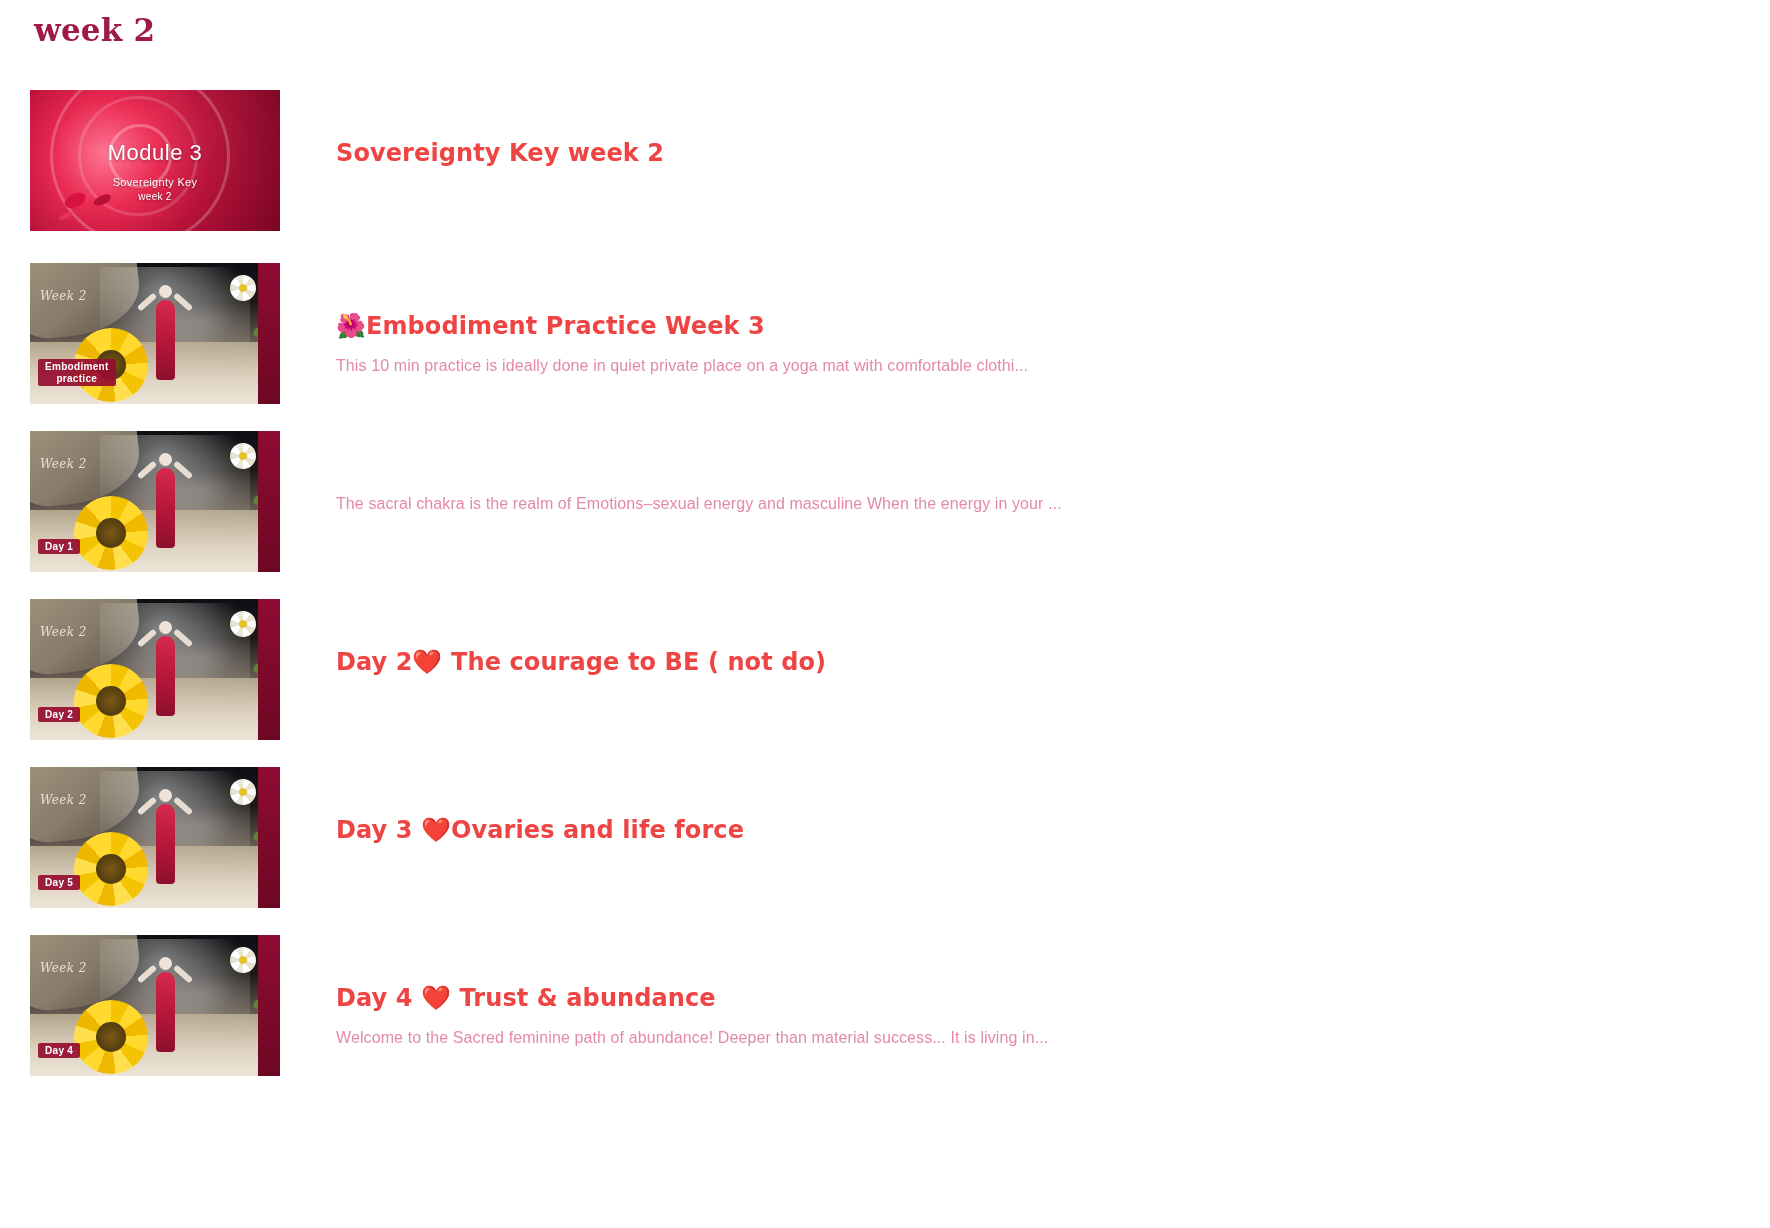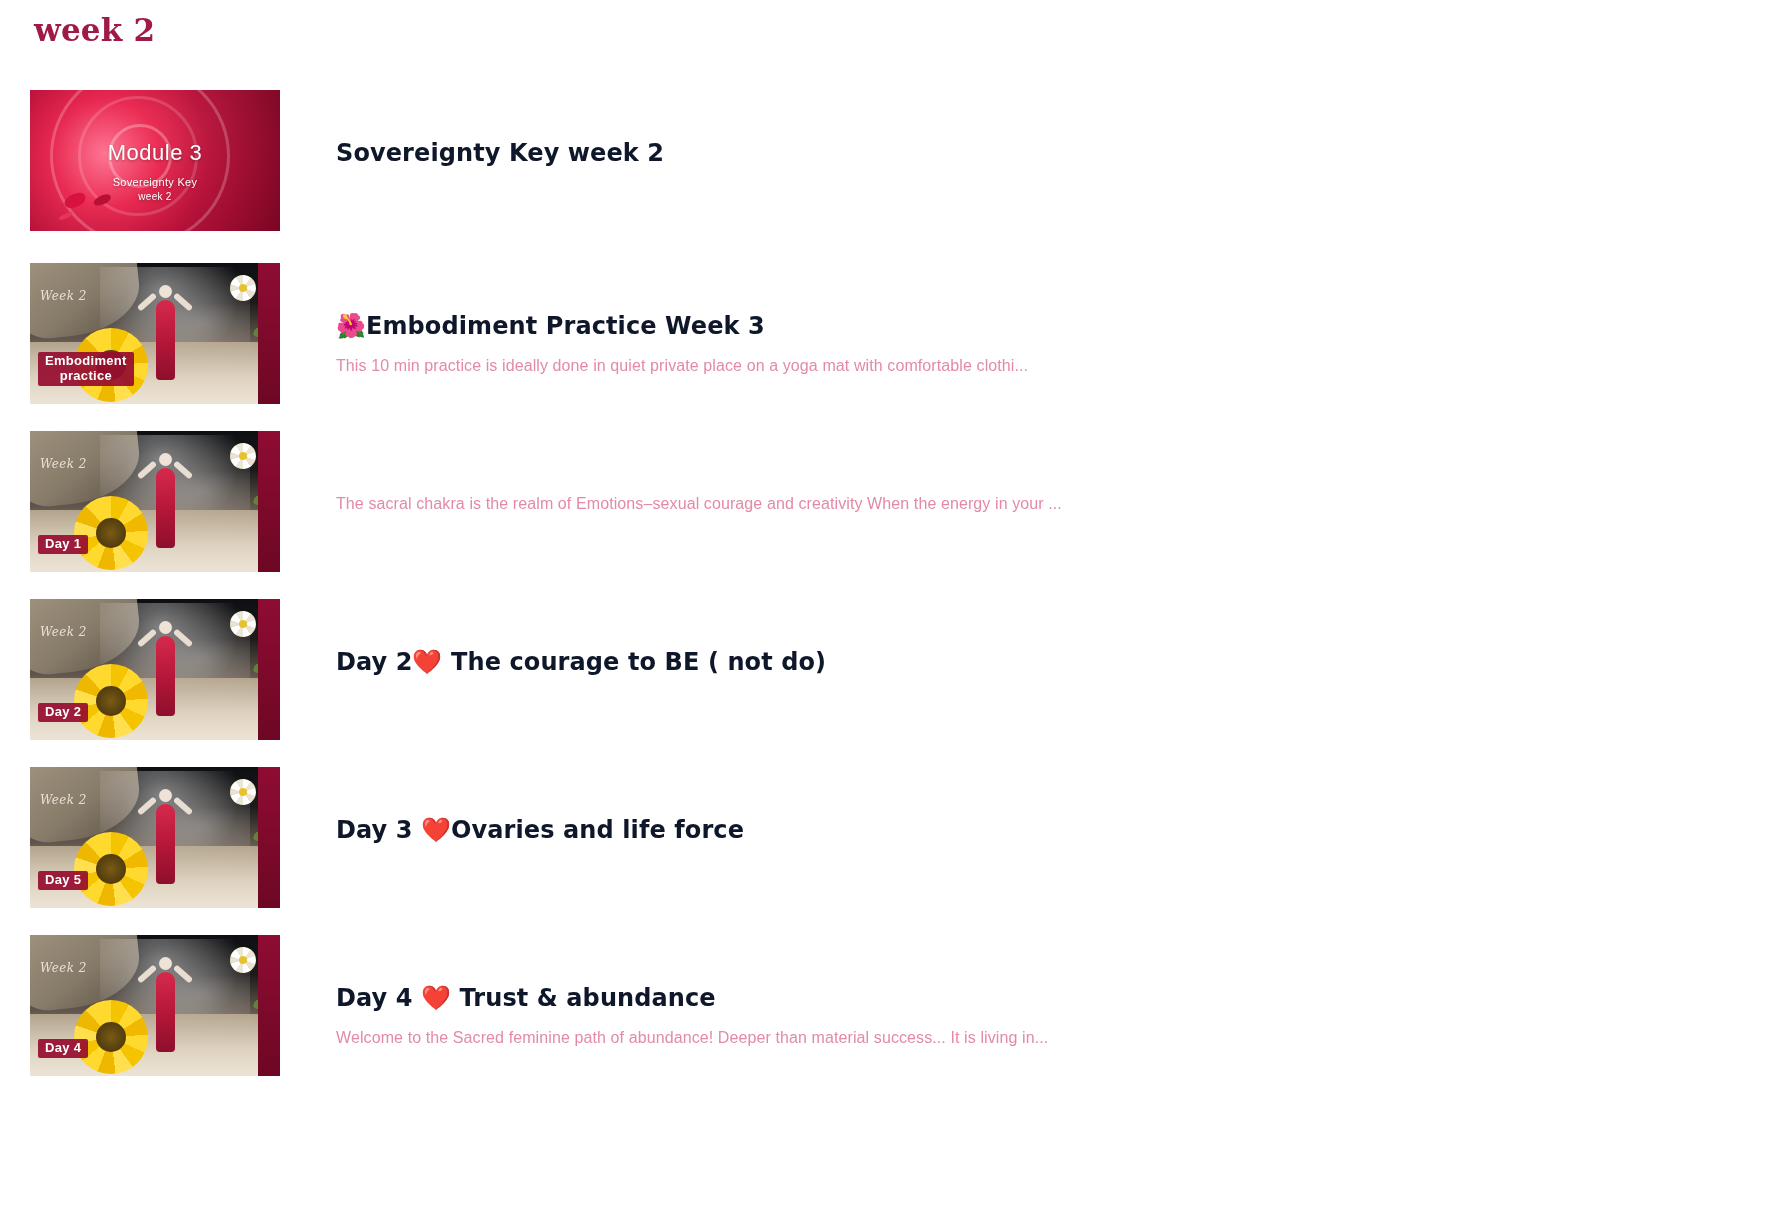--- a/index.html
+++ b/index.html
@@ -248,38 +248,38 @@
     opacity: 0.92;
     letter-spacing: 0.4px;
   }
   .thumb-video .daylabel {
     position: absolute;
     left: 8px;
     bottom: 18px;
     padding: 2px 7px;
     background: rgba(150,12,48,0.92);
     color: #ffffff;
-    font-size: 13px;
+    font-size: 10px;
     font-weight: bold;
     letter-spacing: 0.3px;
     border-radius: 2px;
     white-space: pre-line;
     line-height: 1.15;
     text-align: center;
   }
 
   .row-text {
     padding-left: 56px;
     padding-top: 48px;
     flex: 1;
   }
   .row-title {
     font-size: 24px;
     font-weight: bold;
-    color: #0f172a;
+    color: #ef4444;
     line-height: 1.25;
     letter-spacing: 0.1px;
   }
   .row-desc {
     margin-top: 14px;
     font-size: 16px;
     color: #e38aa4;
     line-height: 1.35;
     letter-spacing: 0.1px;
   }
@@ -362,21 +362,21 @@
           </div>
           <div class="daisy"></div>
           <div class="stem"></div>
           <div class="leaf"></div>
           <div class="rightbar"></div>
           <div class="weeklabel">Week 2</div>
           <div class="daylabel">Day 1</div>
         </div>
       </div>
       <div class="row-text">
-        <div class="row-desc">The sacral chakra is the realm of  Emotions–sexual courage and creativity When the energy in your ...</div>
+        <div class="row-desc">The sacral chakra is the realm of  Emotions–sexual energy and masculine When the energy in your ...</div>
       </div>
     </div>
 
     <div class="row" style="height:168px;">
       <div class="thumb-wrap">
         <div class="thumb thumb-video">
           <div class="rockTL"></div>
           <div class="spray"></div>
           <div class="sand"></div>
           <div class="figure">

